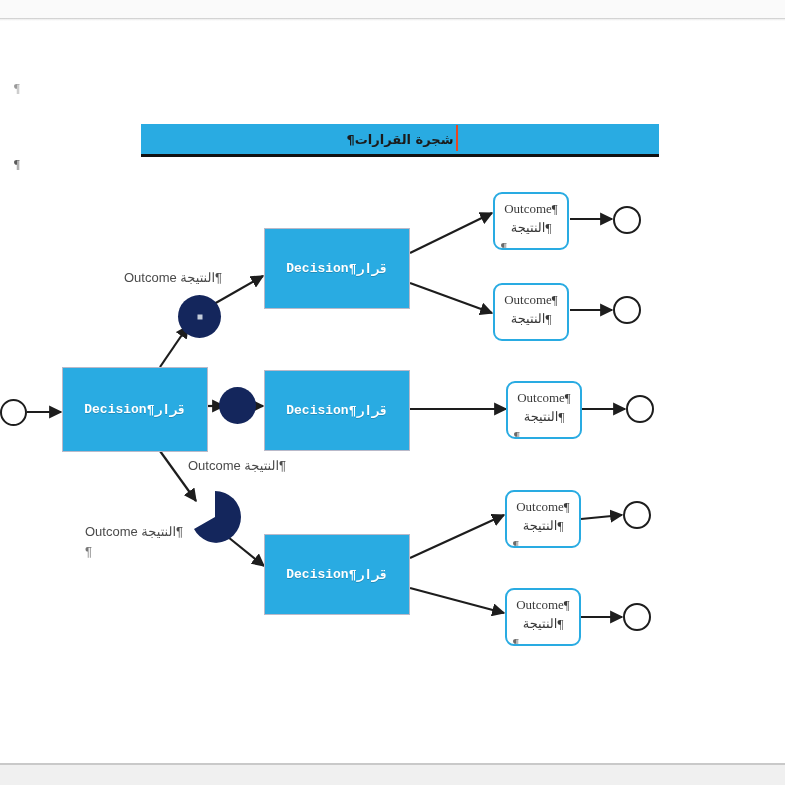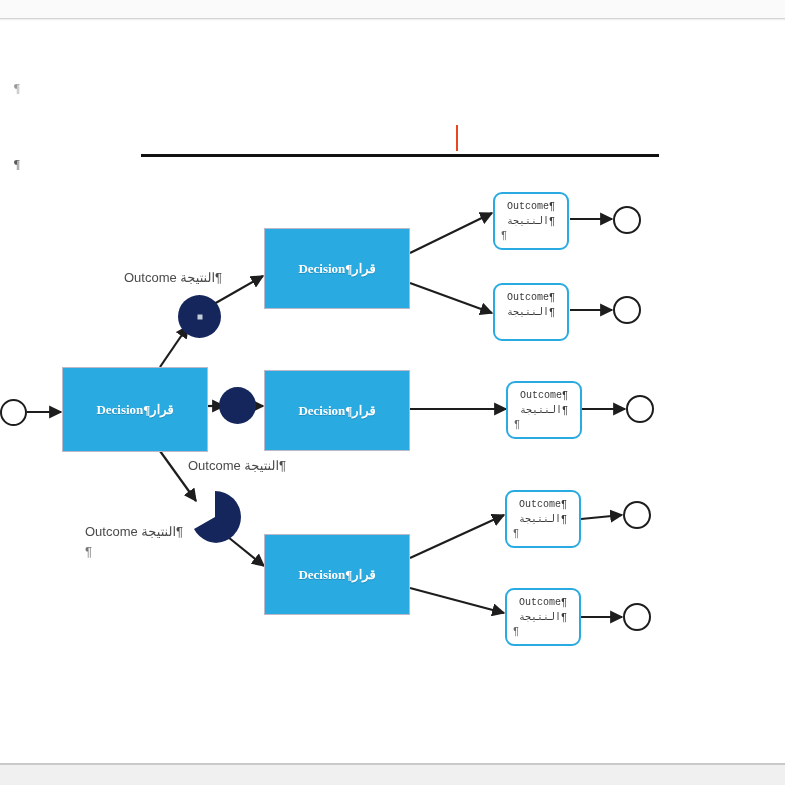--- a/index.html
+++ b/index.html
@@ -119,41 +119,41 @@
     position: absolute;
     background: #29ABE2;
     border: 1px solid #b9b9c9;
     box-sizing: border-box;
     display: flex;
     align-items: center;
     justify-content: center;
     direction: rtl;
   }
   .decision-label {
-    font-family: Liberation Serif, serif;
+    font-family: Liberation Mono, monospace;
     font-size: 13px;
     font-weight: bold;
     color: #ffffff;
     white-space: nowrap;
     text-shadow: 0 1px 0 rgba(0,0,0,0.18);
   }
 
   
   .outcome-node {
     position: absolute;
     background: #ffffff;
     border: 2px solid #29ABE2;
     border-radius: 9px;
     box-sizing: border-box;
     padding: 6px 5px 4px 5px;
     overflow: hidden;
   }
   .outcome-line {
-    font-family: Liberation Mono, monospace;
-    font-size: 10px;
+    font-family: Liberation Serif, serif;
+    font-size: 13px;
     color: #3a3a3a;
     text-align: center;
     line-height: 1.45;
     white-space: nowrap;
   }
   .outcome-line.tail {
     text-align: left;
     color: #6a6a6a;
     padding-left: 1px;
   }
@@ -204,20 +204,23 @@
 <div id="app">
 
   <div class="toolbar-strip"></div>
   <div class="toolbar-rule"></div>
 
   <div class="page-sheet">
 
     <div class="pilcrow-mark" style="left:14px; top:60px;">¶</div>
     <div class="pilcrow-mark dark" style="left:14px; top:136px;">¶</div>
 
+    <div class="title-banner">
+      <span class="title-banner-text">شجرة القرارات¶</span>
+    </div>
     <div class="title-caret"></div>
     <div class="title-underline"></div>
 
     <svg class="wire-canvas" viewBox="0 0 785 785" xmlns="http://www.w3.org/2000/svg">
       <defs>
         <marker id="ah" viewBox="0 0 10 10" refX="9" refY="5" markerWidth="6" markerHeight="6" orient="auto-start-reverse">
           <path d="M 0 0 L 10 5 L 0 10 z" fill="#1d1d1d"></path>
         </marker>
       </defs>
       <g stroke="#1d1d1d" stroke-width="2.2" fill="none">

